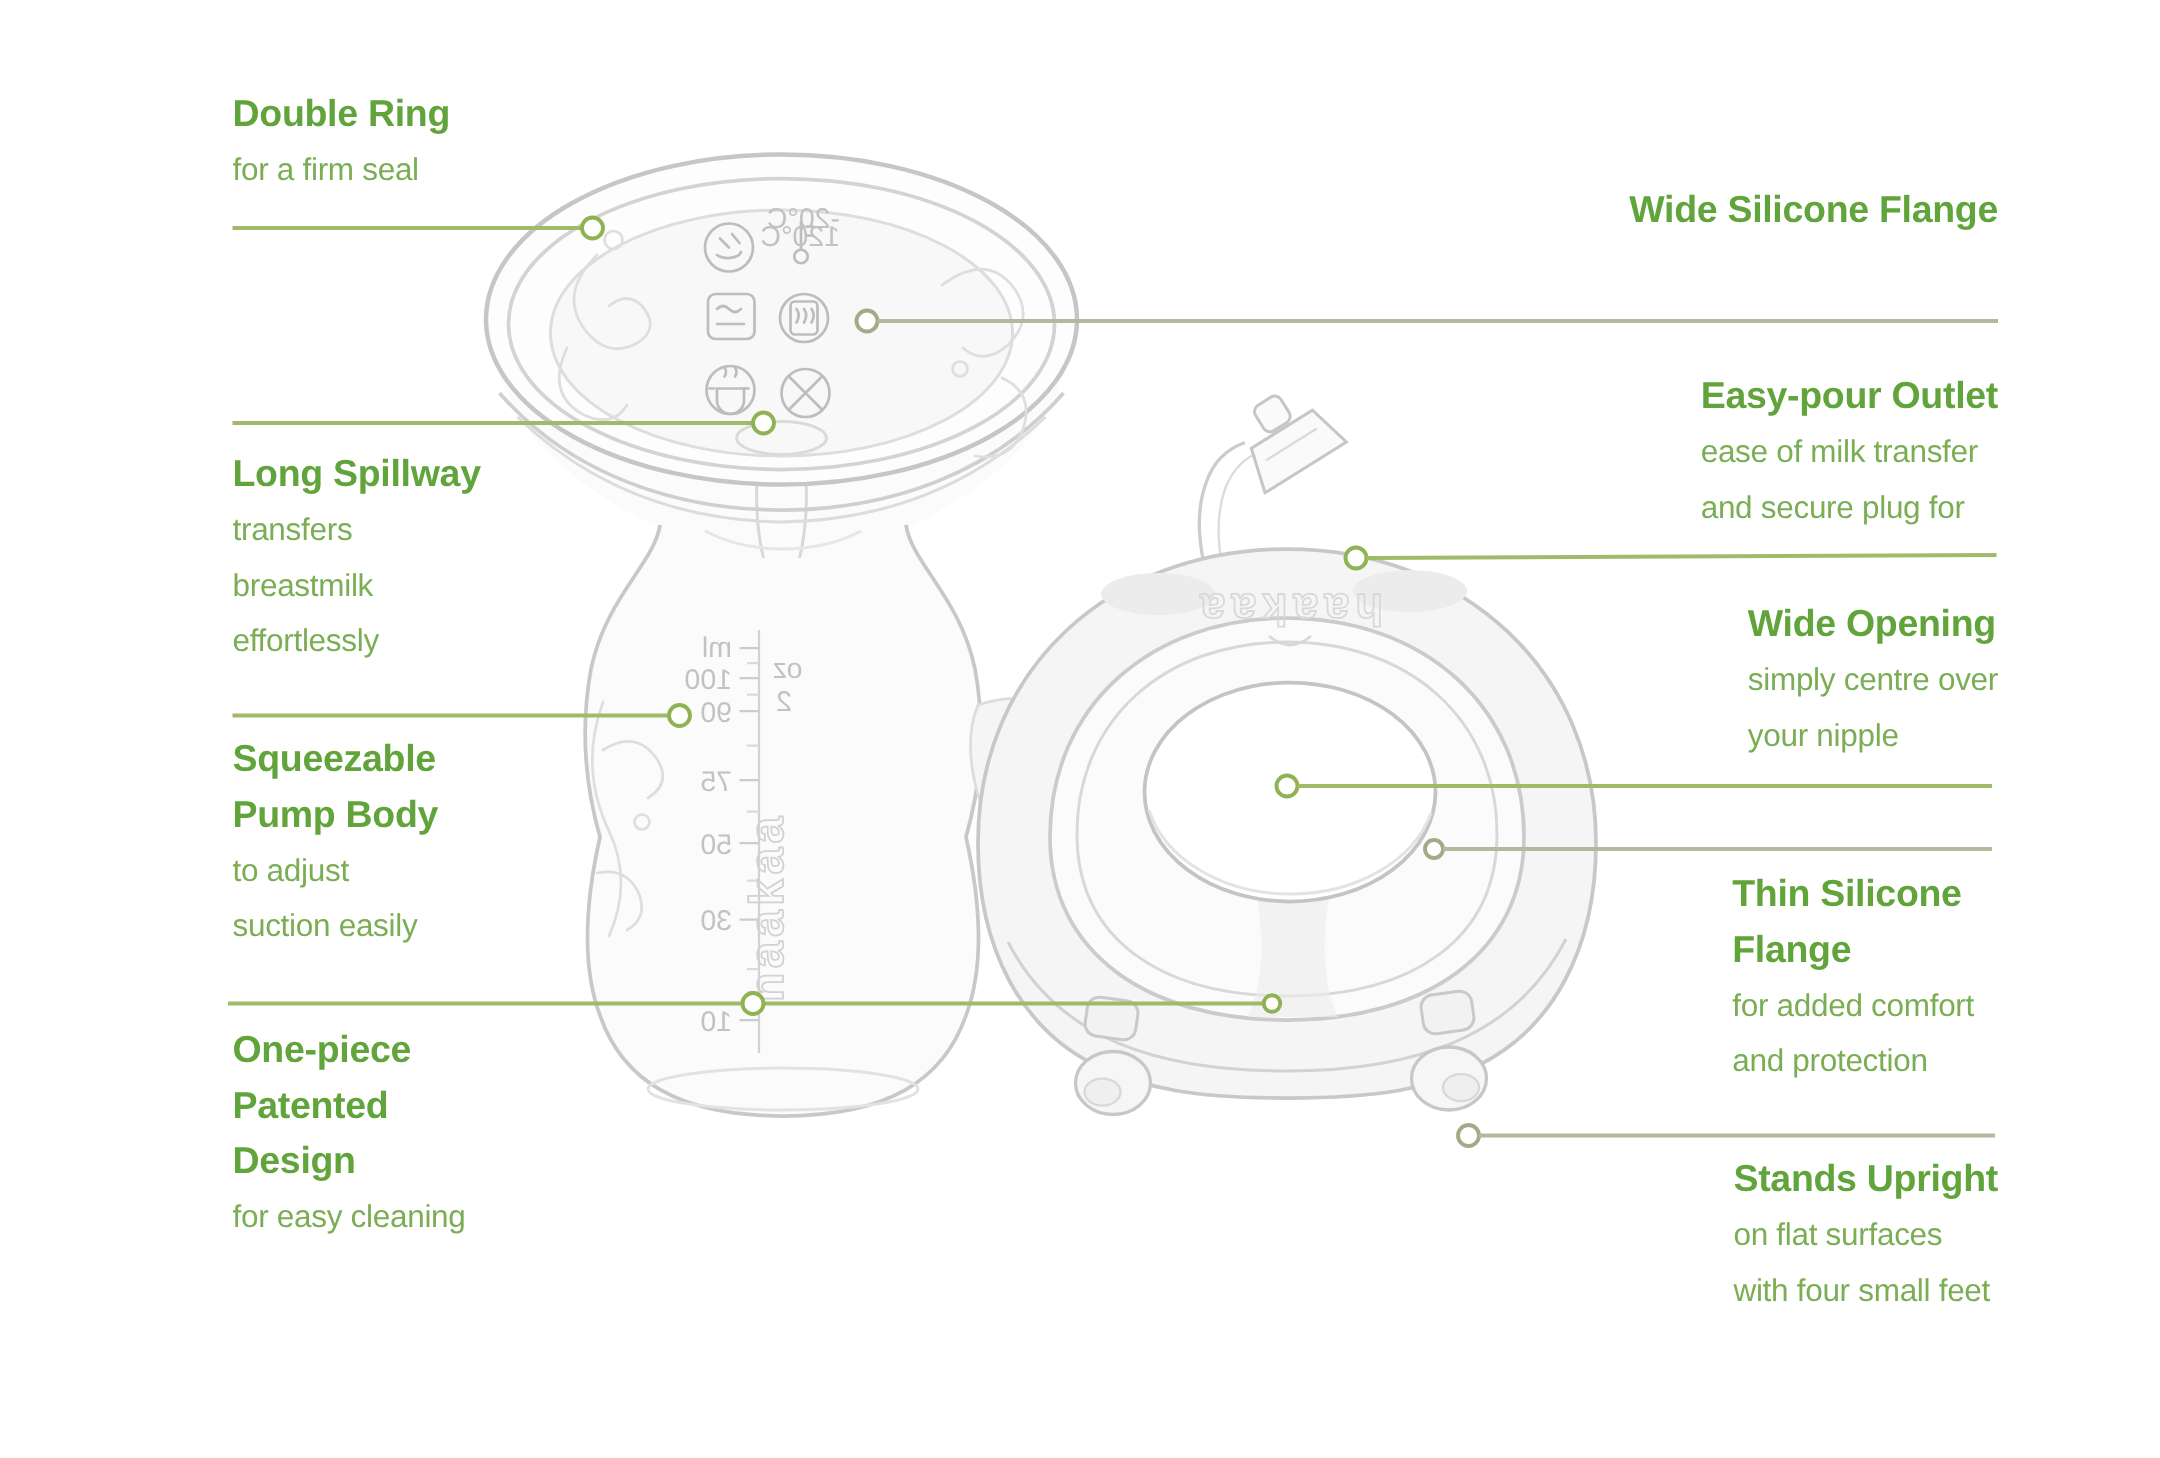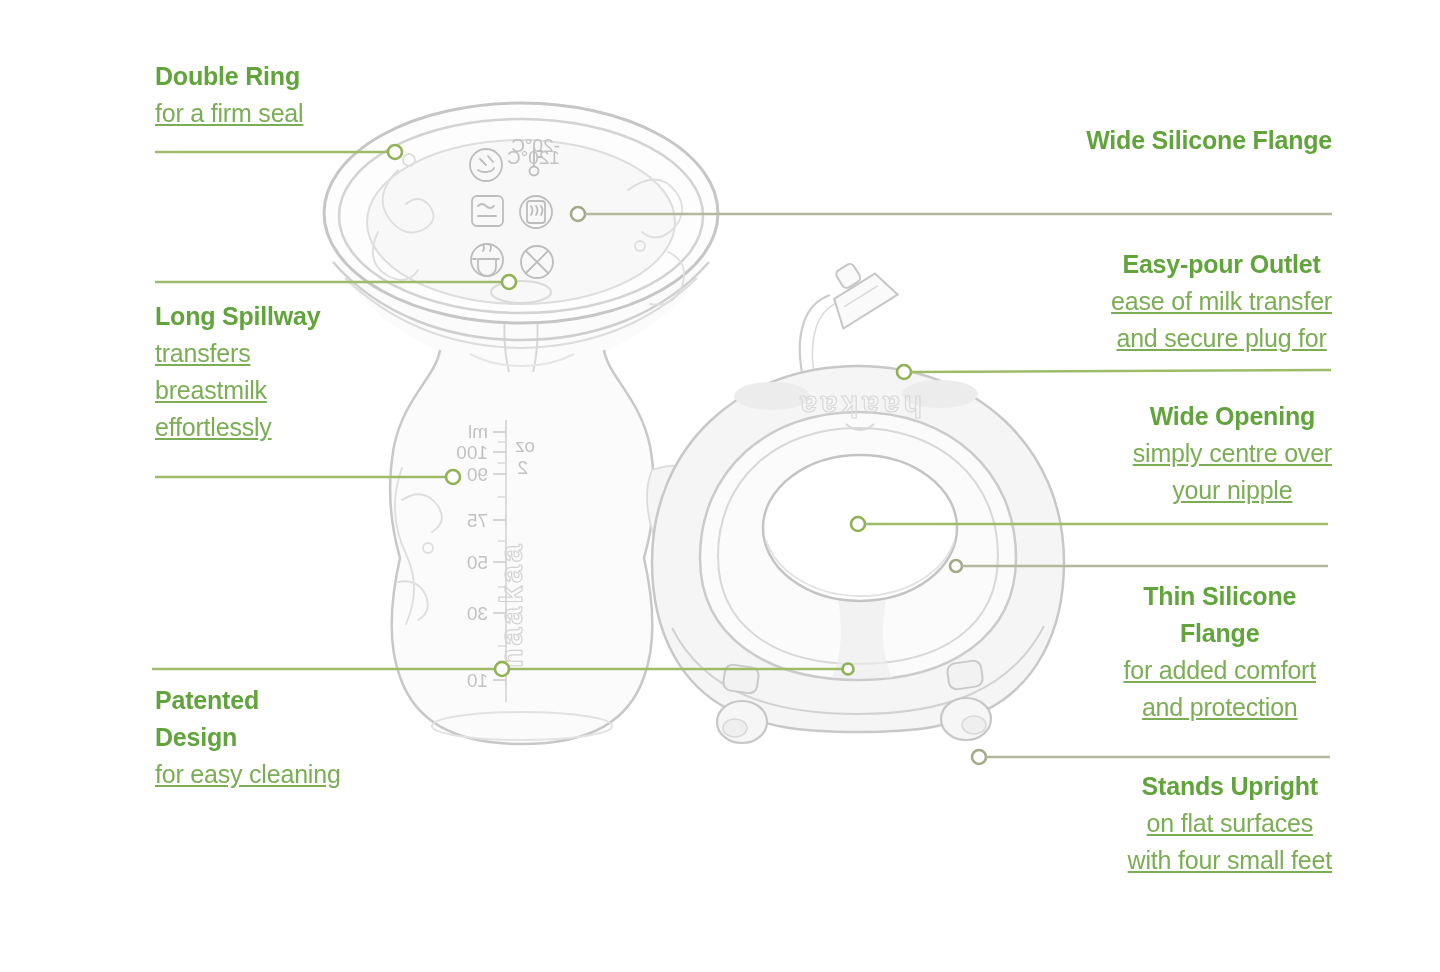--- a/index.html
+++ b/index.html
@@ -3,22 +3,22 @@
 <meta charset="utf-8">
 <style>
   html,body{margin:0;padding:0;background:#ffffff;}
   .stage{
     position:relative;width:1440px;height:972px;background:#ffffff;overflow:hidden;
     font-family:"Liberation Sans",sans-serif;
   }
   .art{position:absolute;left:0;top:0;width:1440px;height:972px;}
   .co{position:absolute;white-space:nowrap;}
   .co .h{font-size:25px;font-weight:700;color:var(--heading-green,#61a43b);line-height:37px;letter-spacing:-0.2px;}
-  .co .b{font-size:25px;font-weight:400;color:var(--body-green,#7bae54);line-height:37px;letter-spacing:-0.2px;text-decoration:underline;}
-  .co.right-col{text-align:center;}
+  .co .b{font-size:21px;font-weight:400;color:var(--body-green,#7bae54);line-height:37px;letter-spacing:-0.2px;}
+  .co.right-col{text-align:left;}
   
   .ln-green{stroke:var(--line-green,#9fbb68);stroke-width:2.6;}
   .ln-olive{stroke:var(--line-olive,#b2b99c);stroke-width:2.6;}
   .dot-green{fill:#ffffff;stroke:var(--dot-green,#8fb254);stroke-width:2.6;}
   .dot-olive{fill:#ffffff;stroke:var(--dot-olive,#a3ab86);stroke-width:2.6;}
   .outline{fill:#fbfbfb;stroke:#c8c8c8;stroke-width:2.5;}
   .thin{fill:none;stroke:#d8d8d8;stroke-width:2;}
   .engrave{fill:none;stroke:#dedede;stroke-width:1.8;stroke-linecap:round;}
   .icon{fill:none;stroke:#bdbdbd;stroke-width:1.8;stroke-linecap:round;}
   .scaletxt{fill:#c2c2c2;font-family:"Liberation Sans",sans-serif;font-size:19px;}
@@ -202,22 +202,29 @@
     <div class="b">for a firm seal</div>
   </div>
 
   <div class="co" style="left:155px;top:298px">
     <div class="h">Long Spillway</div>
     <div class="b">transfers</div>
     <div class="b">breastmilk</div>
     <div class="b">effortlessly</div>
   </div>
 
+  <div class="co" style="left:155px;top:488px">
+    <div class="h">Squeezable</div>
+    <div class="h">Pump Body</div>
+    <div class="b">to adjust</div>
+    <div class="b">suction easily</div>
+  </div>
 
   <div class="co" style="left:155px;top:682px">
+    <div class="h">One-piece</div>
     <div class="h">Patented</div>
     <div class="h">Design</div>
     <div class="b">for easy cleaning</div>
   </div>
 
   <div class="co right-col" style="right:108px;top:122px">
     <div class="h">Wide Silicone Flange</div>
   </div>
 
   <div class="co right-col" style="right:108px;top:246px">

